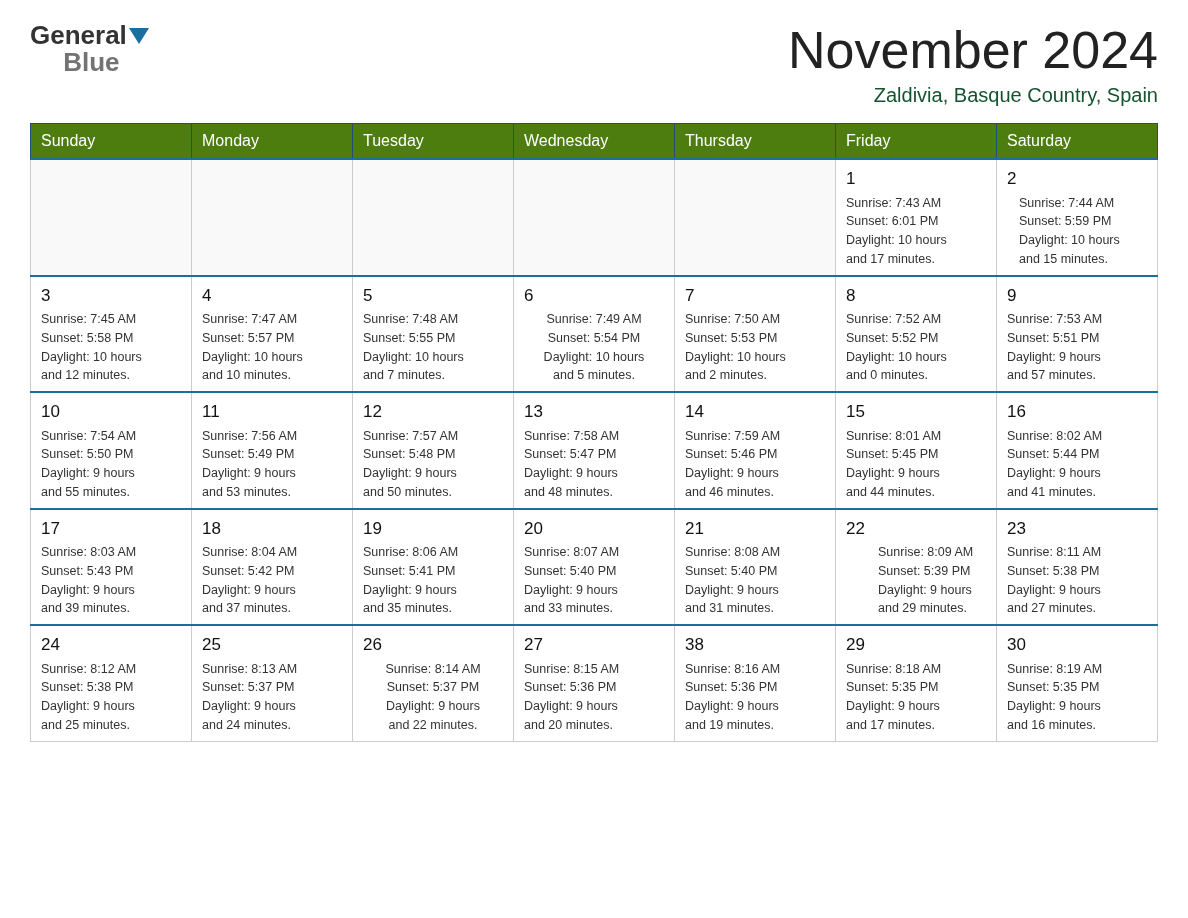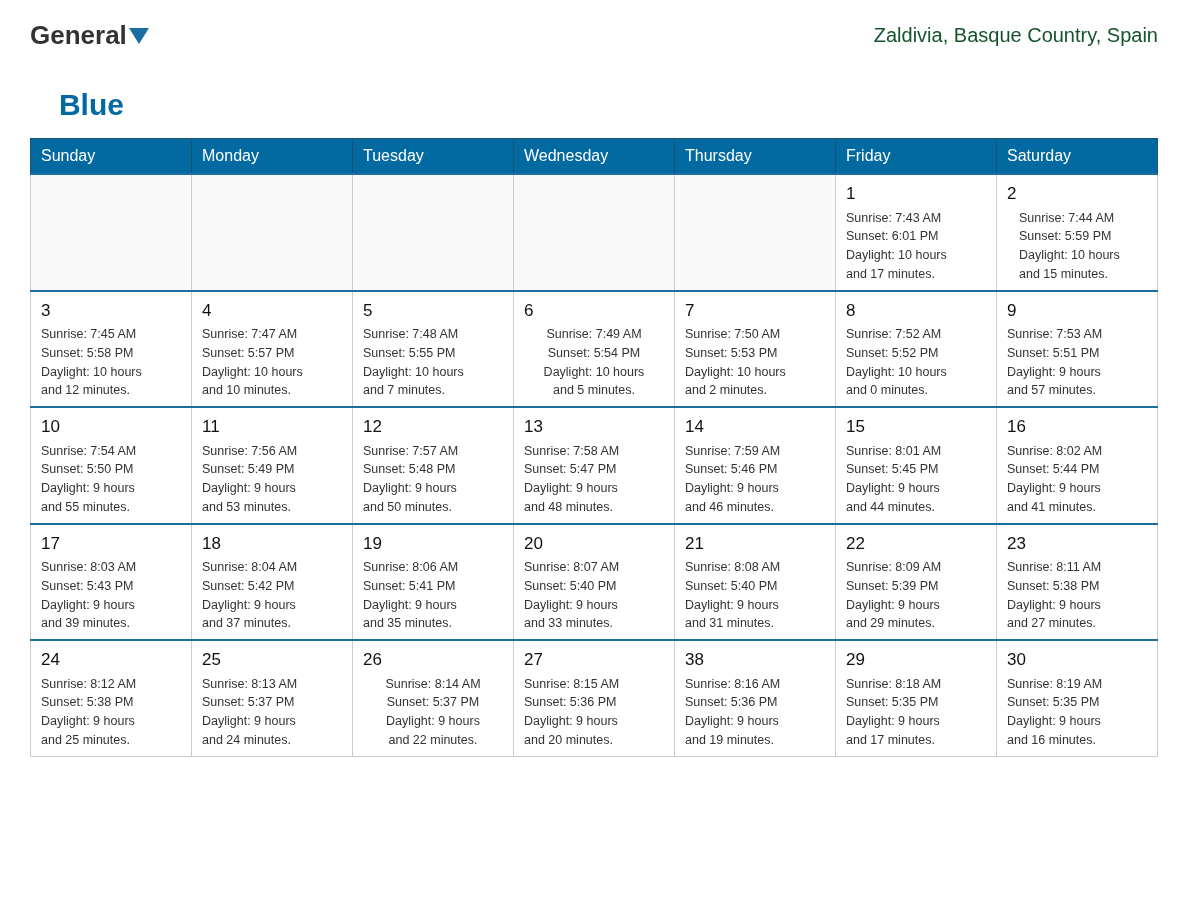--- a/index.html
+++ b/index.html
@@ -31,45 +31,44 @@
     .logo-general { color: #333; }
     .logo-triangle {
       width: 0; height: 0;
       border-left: 10px solid transparent;
       border-right: 10px solid transparent;
       border-top: 16px solid #1a6fa0;
       margin: 0 2px;
       display: inline-block;
     }
     .logo-blue {
-      color: #0369a1;
-      font-size: 30px;
+      color: #737373;
+      font-size: 26px;
       font-weight: bold;
-      margin-top: 41px;
     }
     .title-block {
       text-align: right;
     }
     .month-title {
       font-size: 52px;
       font-weight: normal;
       color: #222;
     }
     .location-title {
       font-size: 20px;
       color: #14532d;
       margin-top: 4px;
     }
     .calendar {
       width: 100%;
       border-collapse: collapse;
       border: 1px solid #1a5276;
     }
     .calendar th {
-      background-color: #0369a1;
+      background-color: #4d7c0f;
       color: #fff;
       font-size: 16px;
       font-weight: normal;
       padding: 8px 10px;
       text-align: left;
       border: 1px solid #1a5276;
     }
     .calendar td {
       vertical-align: top;
       padding: 6px 10px;
@@ -112,20 +111,21 @@
   <div class="logo">
     <div class="logo-text">
       <span class="logo-general">General</span>
       <span class="logo-triangle"></span>
     </div>
     <div class="logo-line2">
       <span class="logo-blue">Blue</span>
     </div>
   </div>
   <div class="title-block">
+    <div class="month-title">November 2024</div>
     <div class="location-title">Zaldivia, Basque Country, Spain</div>
   </div>
 </div>
 
 <table class="calendar">
   <thead>
     <tr>
     <th>Sunday</th>
         <th>Monday</th>
         <th>Tuesday</th>
@@ -290,21 +290,21 @@
         </td>
         <td>
           <span class="day-num">21</span>
           <div class="sun-info" style="white-space: pre-line;">Sunrise: 8:08 AM
 Sunset: 5:40 PM
 Daylight: 9 hours
 and 31 minutes.</div>
         </td>
         <td>
           <span class="day-num">22</span>
-          <div class="sun-info" style="white-space: pre-line;">Sunrise: 8:09 AM
+          <div class="sun-info" style="white-space: pre-line; margin-left: 32px;">Sunrise: 8:09 AM
 Sunset: 5:39 PM
 Daylight: 9 hours
 and 29 minutes.</div>
         </td>
         <td>
           <span class="day-num">23</span>
           <div class="sun-info" style="white-space: pre-line;">Sunrise: 8:11 AM
 Sunset: 5:38 PM
 Daylight: 9 hours
 and 27 minutes.</div>

